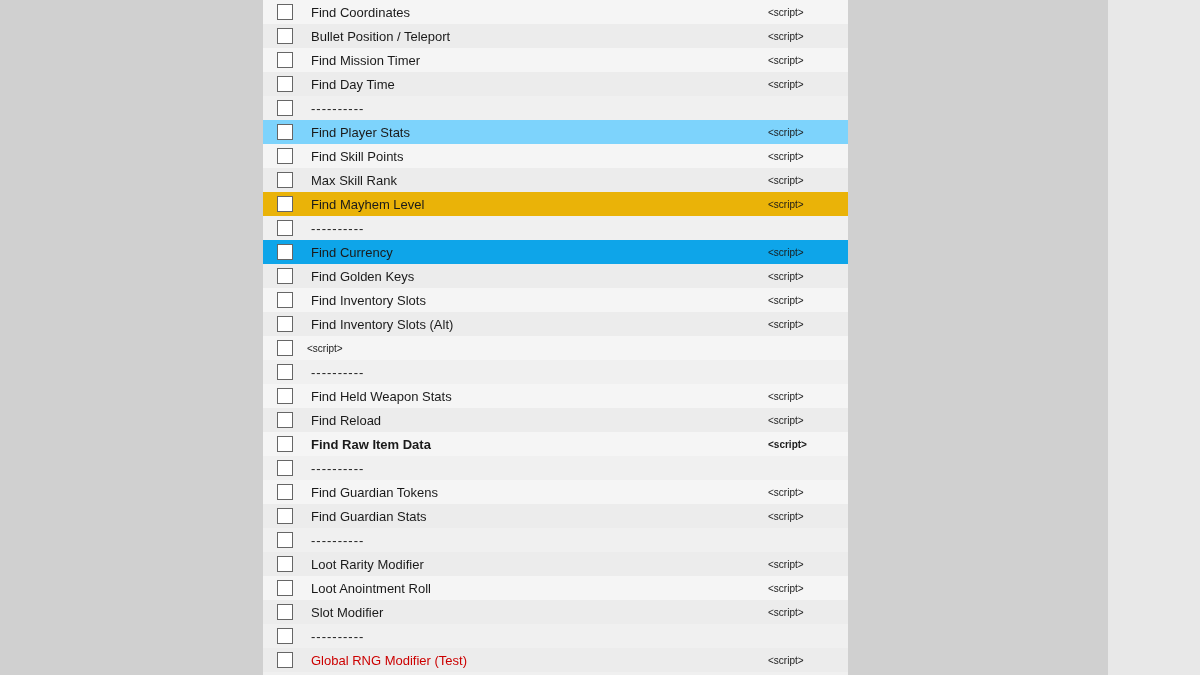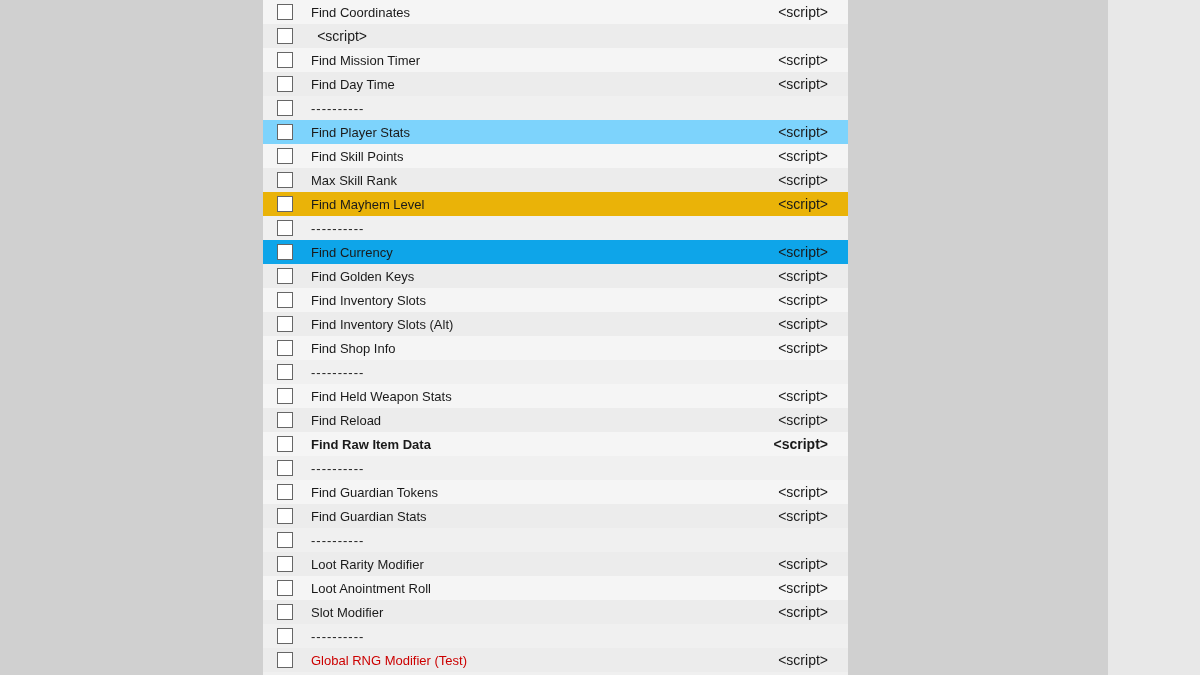--- a/index.html
+++ b/index.html
@@ -90,23 +90,23 @@
       color: #cc0000;
     }
 
     .item-label.separator-text {
       color: #1a1a1a;
       letter-spacing: 1px;
     }
 
     .item-script {
       width: 80px;
-      text-align: right;
-      padding-right: 20px;
-      font-size: 14px;
+      text-align: left;
+      padding-right: 8px;
+      font-size: 10px;
       color: #1a1a1a;
       flex-shrink: 0;
     }
 
     .list-item:nth-child(odd) {
       background-color: #f5f5f5;
     }
 
     .list-item:nth-child(even) {
       background-color: #ececec;
@@ -128,20 +128,21 @@
           <div class="checkbox-wrapper">
             <span class="item-checkbox"></span>
           </div>
           <span class="item-label">Find Coordinates</span>
           <span class="item-script">&lt;script&gt;</span>
         </li>
         <li class="list-item" style="background-color: rgb(236, 236, 236);">
           <div class="checkbox-wrapper">
             <span class="item-checkbox"></span>
           </div>
+          <span class="item-label">Bullet Position / Teleport</span>
           <span class="item-script">&lt;script&gt;</span>
         </li>
         <li class="list-item" style="background-color: rgb(245, 245, 245);">
           <div class="checkbox-wrapper">
             <span class="item-checkbox"></span>
           </div>
           <span class="item-label">Find Mission Timer</span>
           <span class="item-script">&lt;script&gt;</span>
         </li>
         <li class="list-item" style="background-color: rgb(236, 236, 236);">
@@ -216,21 +217,20 @@
           <div class="checkbox-wrapper">
             <span class="item-checkbox"></span>
           </div>
           <span class="item-label">Find Inventory Slots (Alt)</span>
           <span class="item-script">&lt;script&gt;</span>
         </li>
         <li class="list-item" style="background-color: rgb(245, 245, 245);">
           <div class="checkbox-wrapper">
             <span class="item-checkbox"></span>
           </div>
-          <span class="item-label">Find Shop Info</span>
           <span class="item-script">&lt;script&gt;</span>
         </li>
         <li class="list-item separator" style="background-color: rgb(240, 240, 240);">
           <div class="checkbox-wrapper">
             <span class="item-checkbox"></span>
           </div>
           <span class="item-label separator-text">----------</span>
         </li>
         <li class="list-item" style="background-color: rgb(245, 245, 245);">
           <div class="checkbox-wrapper">

